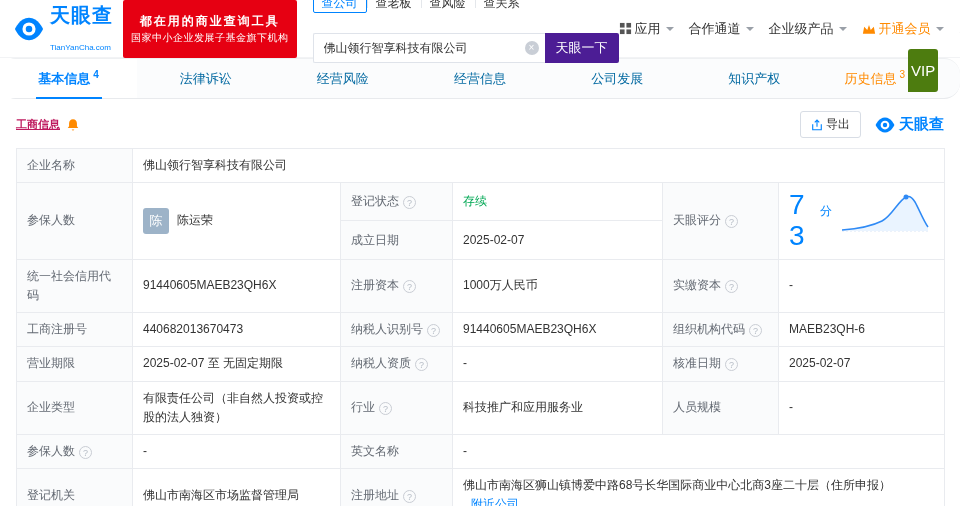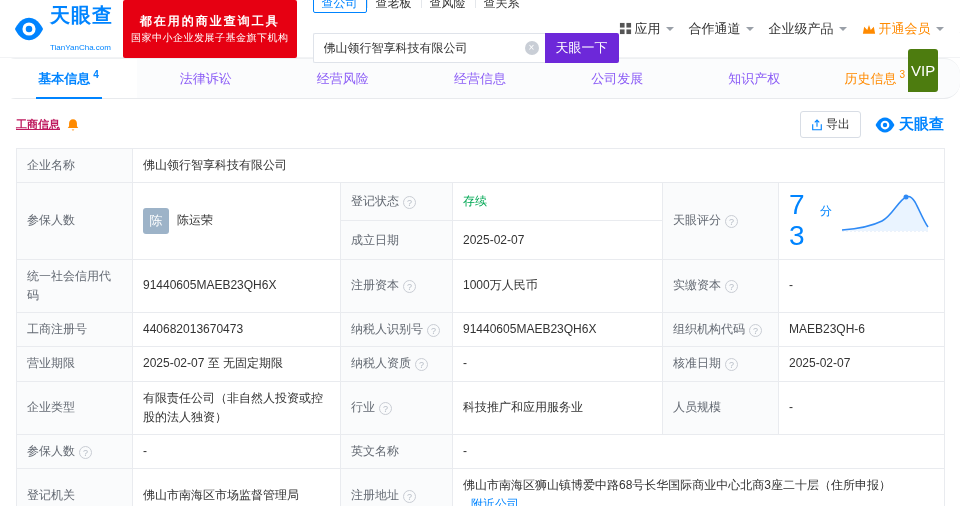--- a/index.html
+++ b/index.html
@@ -20,29 +20,29 @@
   .banner-l2 { font-size:10px; letter-spacing:.5px; margin-top:1px; }
   .search-area { margin-left:16px; display:flex; flex-direction:column; gap:20px; flex:none; }
   .search-tabs { display:flex; align-items:center; height:19px; font-size:12px; color:#333; }
   .stab { padding:0 9px; cursor:pointer; position:relative; line-height:17px; }
   .stab + .stab::before { content:""; position:absolute; left:0; top:4px; bottom:4px; width:1px; background:#e4e7eb; }
   .stab.active { color:#0084ff; border:1px solid #0084ff; border-radius:2px; padding:0 8px; }
   .search-box { display:flex; height:30px; width:306px; }
   .search-input-wrap { flex:1; display:flex; align-items:center; border:1px solid #dfe3ea; border-right:none; border-radius:2px 0 0 2px; padding:0 6px 0 8px; background:#fff; }
   .search-input-wrap input { border:none; outline:none; flex:1; font-size:12px; color:#333; min-width:0; font-family:inherit; background:transparent; }
   .clear { flex:none; width:14px; height:14px; border-radius:50%; background:#c9ced6; color:#fff; font-size:10px; line-height:14px; text-align:center; cursor:pointer; }
-  .search-btn { width:74px; background:#6d28d9; color:#fff; border:none; font-size:13px; border-radius:0 2px 2px 0; cursor:pointer; font-family:inherit; }
+  .search-btn { width:74px; background:#4c1d95; color:#fff; border:none; font-size:13px; border-radius:0 2px 2px 0; cursor:pointer; font-family:inherit; }
   .top-nav { margin-left:auto; display:flex; align-items:center; gap:15px; font-size:13px; white-space:nowrap; }
   .nav-item { display:flex; align-items:center; gap:3px; cursor:pointer; color:#333; }
   .nav-item.vip { color:#ff8a00; }
   .caret { width:0; height:0; border-left:4px solid transparent; border-right:4px solid transparent; border-top:4px solid #9aa0a8; margin-left:2px; }
   .bell-wrap { position:relative; cursor:pointer; display:flex; }
   
   .tabbar { display:flex; height:41px; background:#fbfcfd; border-top:1px solid #eef0f2; border-bottom:1px solid #e8eaed;border-radius:16px; }
-  .tab { flex:1; display:flex; align-items:center; justify-content:center; font-size:13px; color:#8b5cf6; cursor:pointer; position:relative; }
+  .tab { flex:1; display:flex; align-items:center; justify-content:center; font-size:13px; color:#0369a1; cursor:pointer; position:relative; }
   .tab .cnt { font-size:10px; margin-left:3px; transform:translateY(-4px); }
   .tab.active { color:#0084ff; font-weight:bold; background:#fff; }
   .tab.active::after { content:""; position:absolute; left:50%; transform:translateX(-50%); bottom:-1px; width:66px; height:2px; background:#0084ff; }
   .tab.history { color:#ff8a00; }
   .vip-chip { font-size:15px; background:#4d7c0f; color:#fff; border-radius:3px 3px 3px 0; padding:16px 3px; line-height:11px; margin-left:3px; transform:translateY(-8px); font-weight:normal; }
   
   .section-head { display:flex; align-items:center; padding:12px 16px 10px; }
   .section-head h2 { margin:0; font-size:11px; color:#be185d;text-decoration:underline; }
   .monitor-bell { margin-left:6px; display:flex; }
   .head-right { margin-left:auto; display:flex; align-items:center; gap:14px; }

